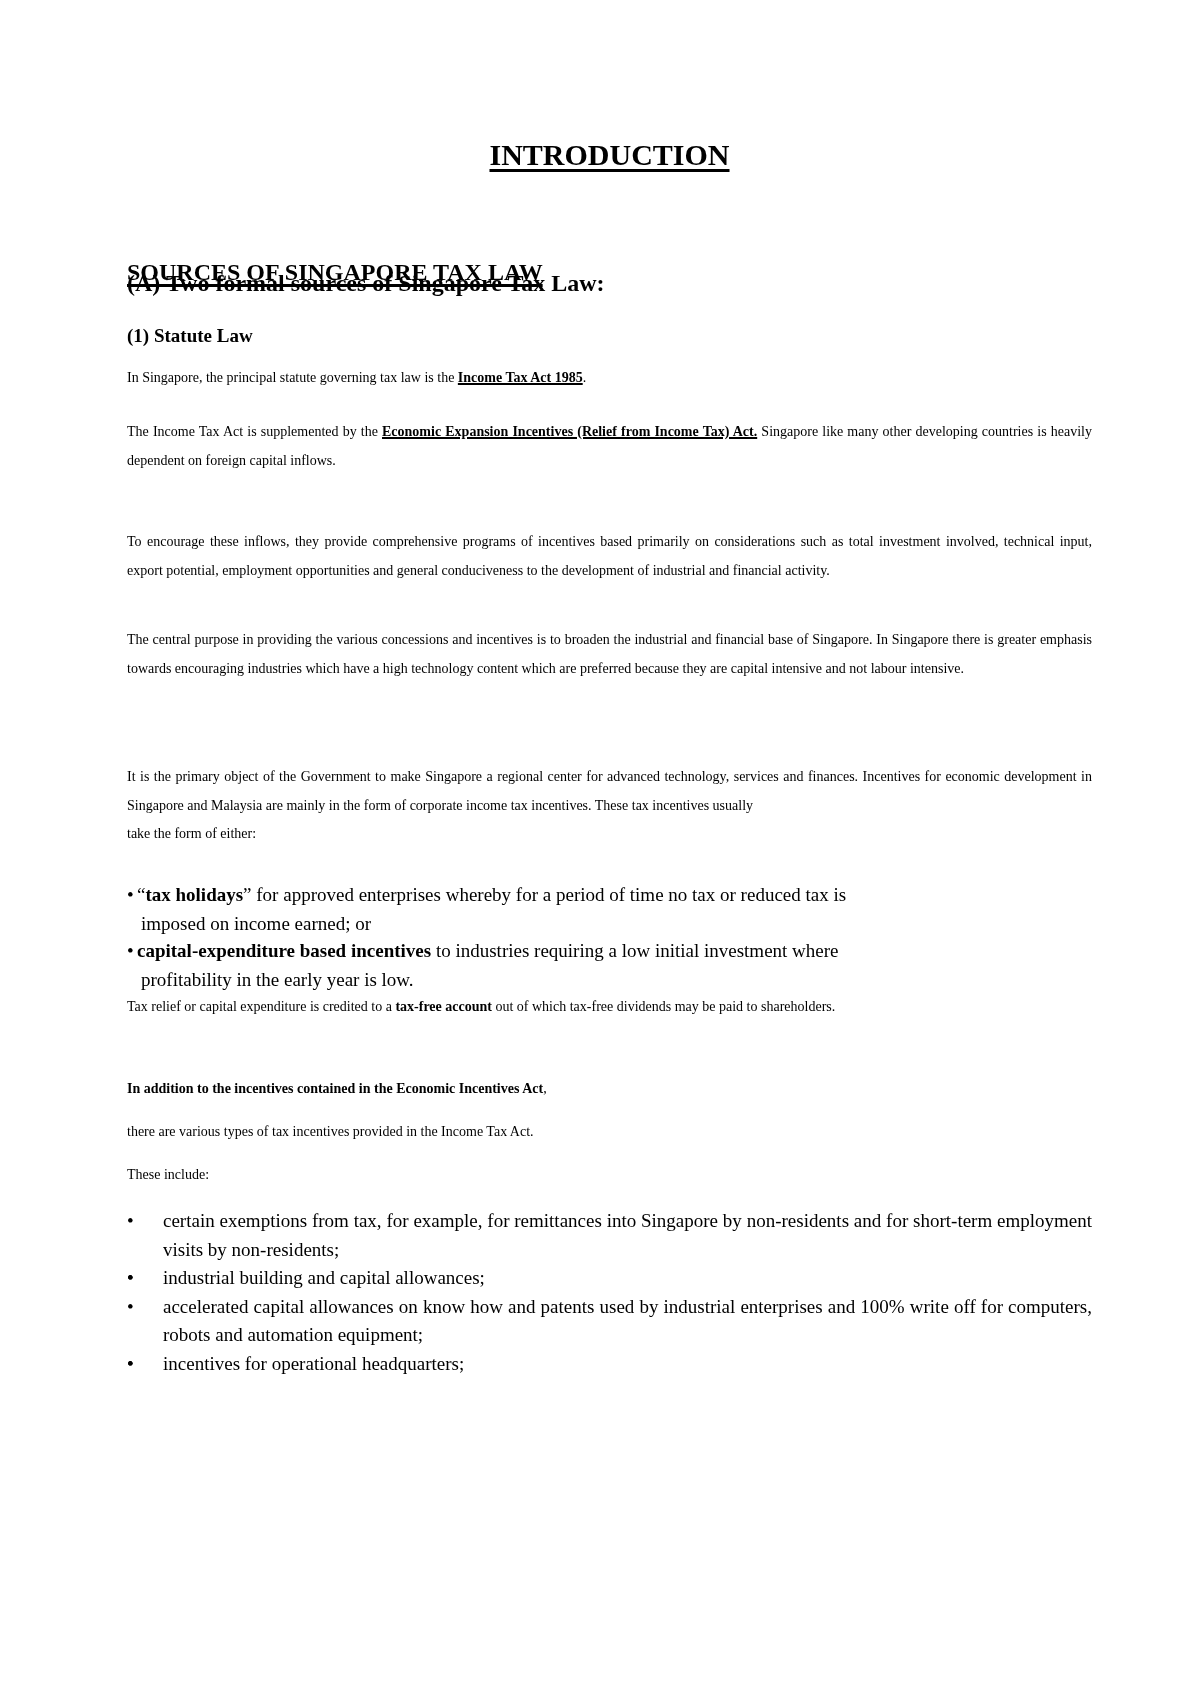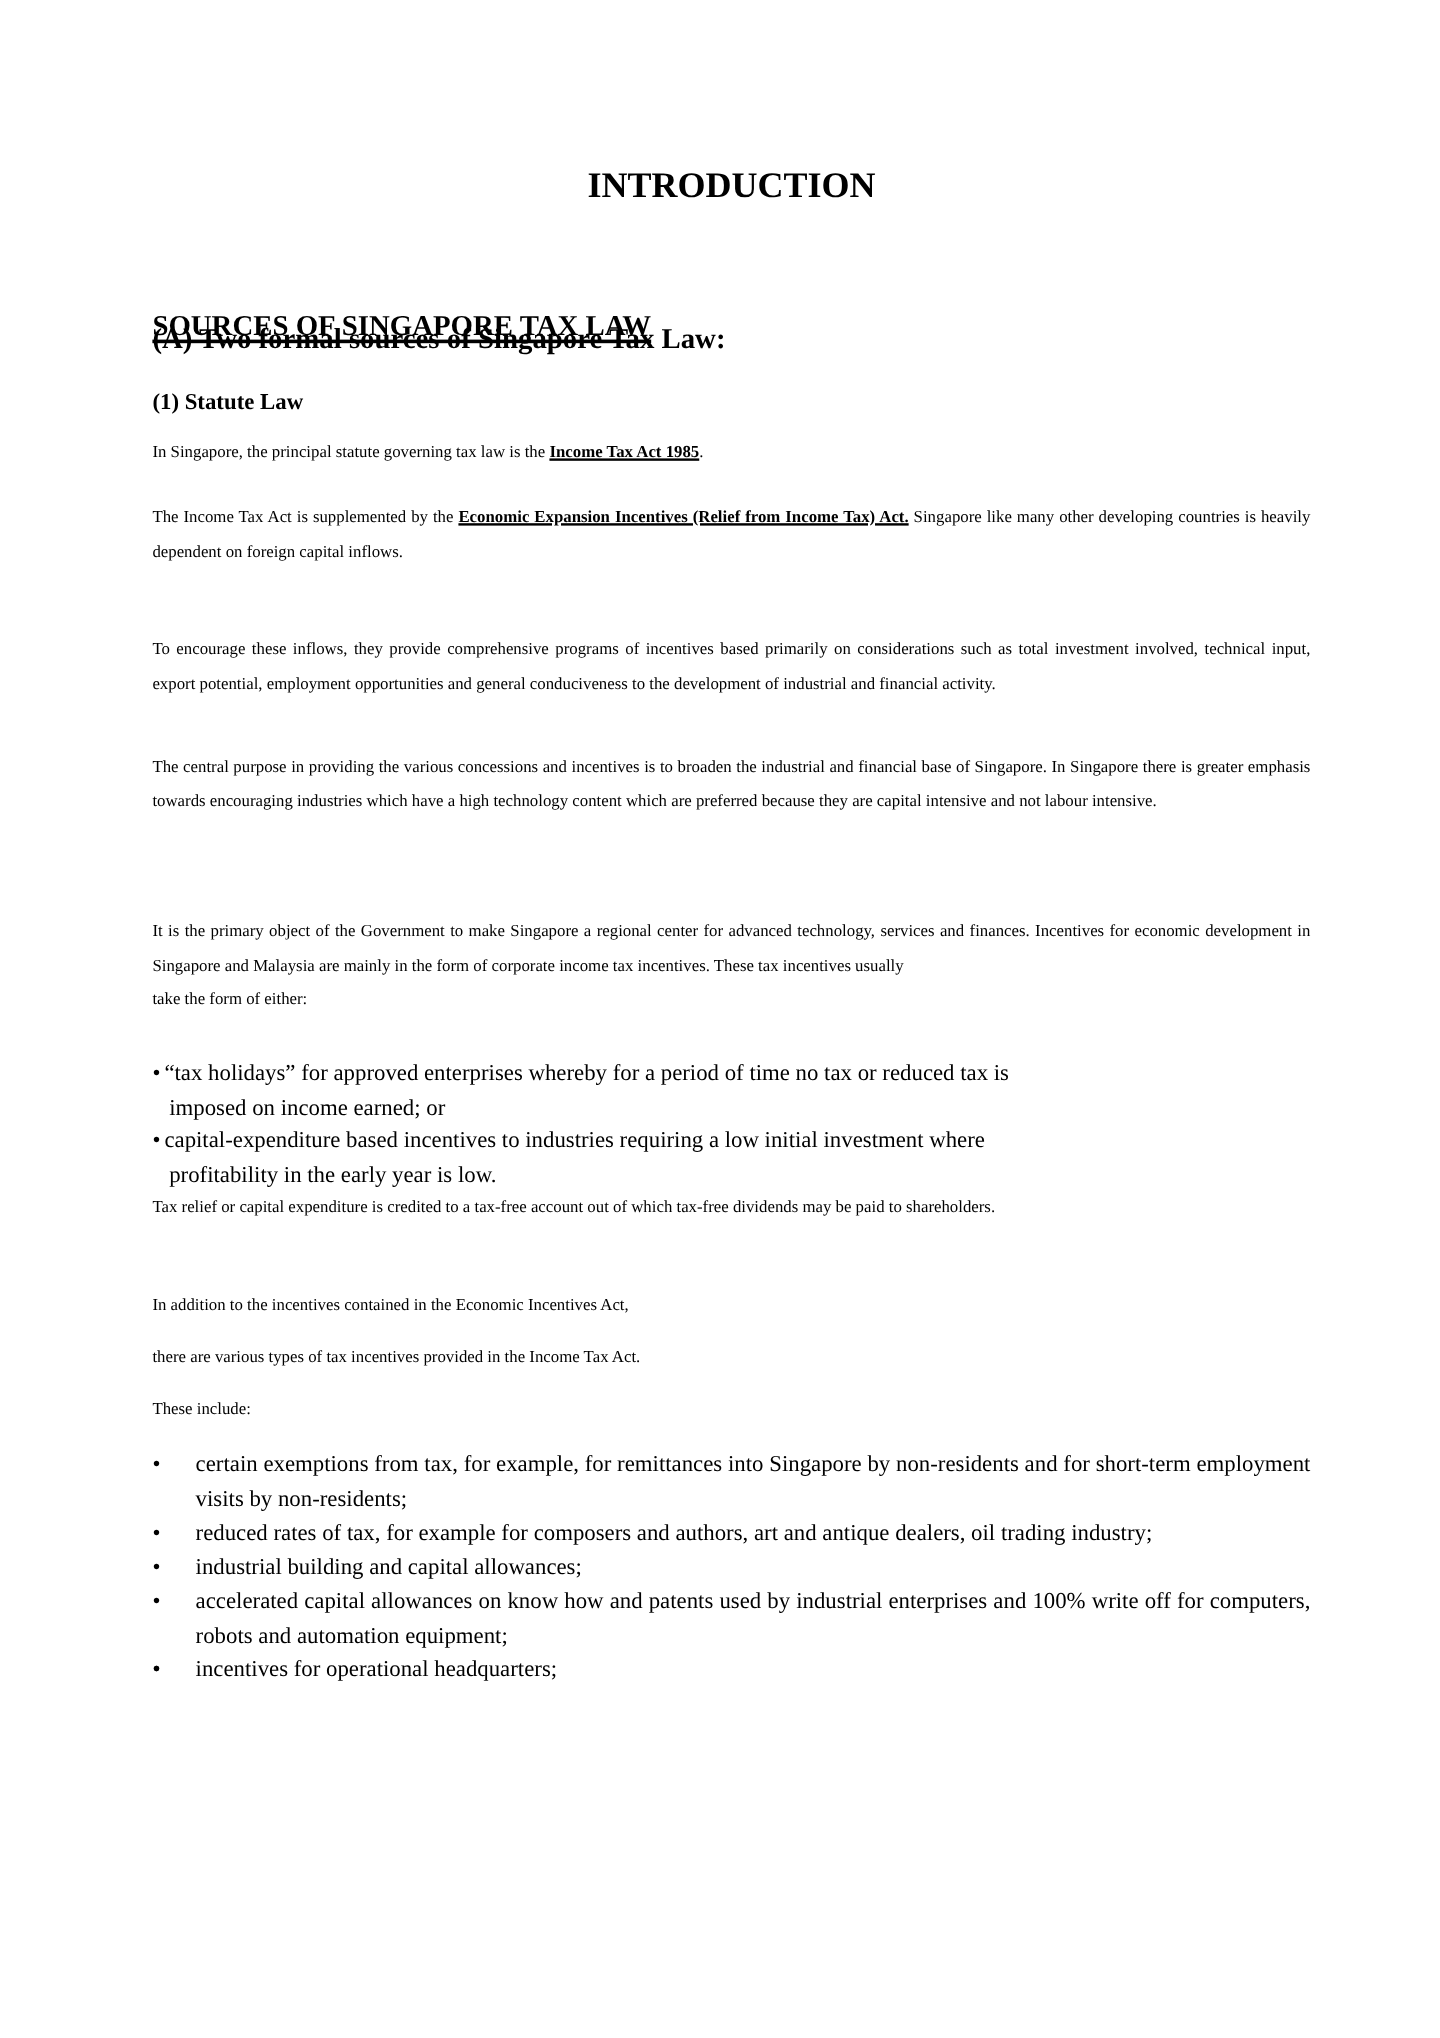--- a/index.html
+++ b/index.html
@@ -2,29 +2,29 @@
 <html><head>
   <meta charset="utf-8">
   <style>
     html, body { margin: 0; padding: 0; background: #ffffff; }
     body { width: 1200px; height: 1698px; position: relative; overflow: hidden;
       font-family: "Liberation Serif", "DejaVu Serif", serif; color: #000; }
     .page { position: absolute; left: 0; top: 0; width: 1200px; height: 1698px; background: #fff; }
     .content { position: absolute; left: 127px; top: 0; width: 965px; }
     .title { position: absolute; top: 138px; left: 0; width: 965px; text-align: center;
       font-size: 30px; font-weight: bold; }
-    .title span { text-decoration-thickness: 3px; text-underline-offset: 4px; text-align: right; }
+    .title span { text-decoration: underline; text-decoration-thickness: 3px; text-underline-offset: 4px; text-align: right; }
     .h-sources { position: absolute; top: 213px; left: 0; font-size: 24px; font-weight: bold;
       text-decoration: underline; text-decoration-thickness: 3px; text-underline-offset: 4px; margin-top: 46px; }
     .h-a { position: absolute; top: 270px; left: 0; font-size: 24px; font-weight: bold; }
     .h-1 { position: absolute; top: 325px; left: 0; font-size: 19px; font-weight: bold;
       text-decoration-thickness: 2px; }
     .p { position: absolute; left: 0; width: 965px; font-size: 14px; line-height: 28.5px; text-align: justify; }
     .u-b { font-weight: bold; text-decoration: underline; text-decoration-thickness: 2px; }
-    .b { font-weight: normal; margin-top: 31px; }
+    .b { font-weight: bold; margin-top: 31px; }
     .bul1 { position: absolute; left: 0; width: 965px; font-size: 19px; line-height: 28.5px; text-align: justify; }
     .bul1 .dot { display: inline-block; width: 10px; }
     .bul1 .cont { padding-left: 14px; }
     .list2 { position: absolute; left: 0; width: 965px; top: 1284px; margin: 0; padding: 0; list-style: none; }
     .list2 li { position: relative; padding-left: 36px; font-size: 19px; line-height: 28.5px; text-align: justify; }
     .list2 li .dot { position: absolute; left: 0; top: 0; }
   </style>
 </head>
 <body>
 
@@ -75,21 +75,21 @@
     <div class="p" style="top:1075px;">
       <span class="b">In addition to the incentives contained in the Economic Incentives Act</span><span>,</span>
     </div>
 
     <div class="p" style="top:1118px;">there are various types of tax incentives provided in the Income Tax Act.</div>
 
     <div class="p" style="top:1161px;">These include:</div>
 
     <ul class="list2" style="top:1207px;">
       <li><span class="dot">•</span><span>certain exemptions from tax, for example, for remittances into Singapore by non-residents and for short-term employment visits by non-residents;</span></li>
-      <li><span class="dot">•</span><span>reduced rates of tax, for example for composers and authors, art and antique dealers, oil trading industry;</span></li>
+      <li><span class="dot">•</span></li>
       <li><span class="dot">•</span><span>industrial building and capital allowances;</span></li>
       <li><span class="dot">•</span><span>accelerated capital allowances on know how and patents used by industrial enterprises and 100% write off for computers, robots and automation equipment;</span></li>
       <li><span class="dot">•</span></li>
       <li><span class="dot">•</span><span>incentives for operational headquarters;</span></li>
     </ul>
 
   </div>
 </div>
 
 </body></html>

